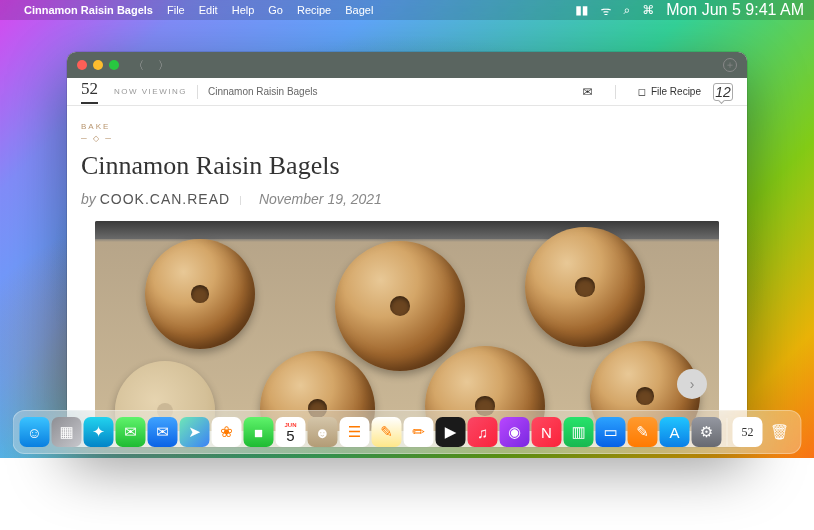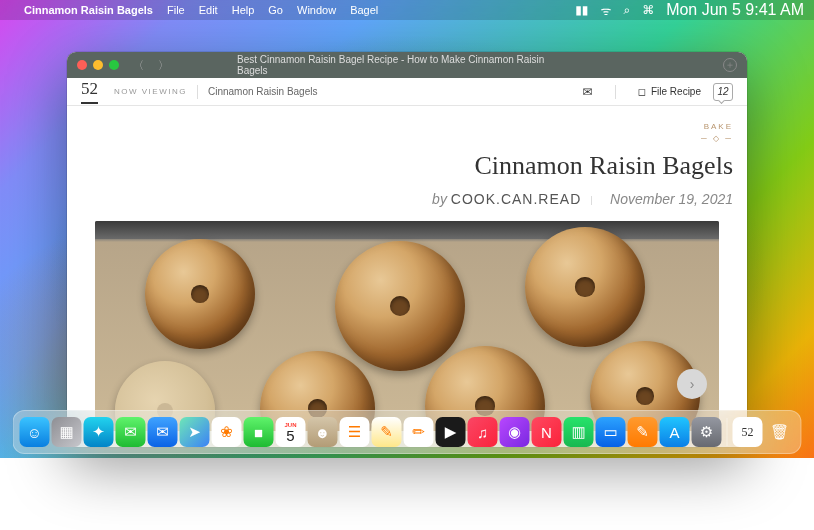--- a/index.html
+++ b/index.html
@@ -22,23 +22,23 @@
 .win-title{position:absolute;left:50%;transform:translateX(-50%);color:#ddd;font-size:10px;}
 .plus-circ{margin-left:auto;width:14px;height:14px;border:1px solid #888;border-radius:50%;display:flex;align-items:center;justify-content:center;color:#888;font-size:10px;}
 .page-hdr{height:28px;border-bottom:1px solid #e5e5e5;display:flex;align-items:center;padding:0 14px;}
 .logo52{font-family:Georgia,serif;font-size:17px;color:#333;padding-bottom:3px;border-bottom:2px solid #333;}
 .now-viewing{font-size:8px;letter-spacing:1.5px;color:#999;margin-left:16px;}
 .sep{width:1px;height:14px;background:#ddd;margin:0 10px;}
 .viewing-title{font-size:10px;color:#666;}
 .hdr-right{margin-left:auto;display:flex;align-items:center;gap:12px;}
 .mail-ic{font-size:12px;color:#333;}
 .save-recipe{display:flex;align-items:center;gap:5px;font-size:10px;color:#333;}
-.comment-badge{width:20px;height:18px;border:1px solid #aaa;border-radius:3px;display:flex;align-items:center;justify-content:center;font-size:10px;color:#333;position:relative;font-style:italic;}
+.comment-badge{width:20px;height:18px;border:1px solid #aaa;border-radius:3px;display:flex;align-items:center;justify-content:center;font-size:14px;color:#333;position:relative;font-style:italic;}
 .comment-badge::after{content:"";position:absolute;bottom:-3px;left:5px;width:4px;height:4px;background:#fff;border-right:1px solid #aaa;border-bottom:1px solid #aaa;transform:rotate(45deg);}
-.content{padding:16px 14px 0;text-align:right;}
+.content{padding:16px 14px 0;text-align:left;}
 .category{font-size:8px;letter-spacing:2px;color:#b8956e;}
 .ornament{font-size:8px;color:#b8956e;margin-top:3px;letter-spacing:2px;}
 .recipe-title{font-family:Georgia,serif;font-weight:300;font-size:26px;color:#333;margin-top:8px;}
 .byline{margin-top:10px;font-size:14px;color:#888;}
 .byline .author{color:#555;letter-spacing:1px;}
 .byline .by{font-style:italic;}
 .byline .date{font-style:italic;margin-left:8px;}
 .byline .vline{display:inline-block;width:1px;height:9px;background:#ddd;vertical-align:middle;margin:0 6px;}
 .rating-row{margin-top:7px;font-size:8px;color:#888;display:flex;align-items:center;justify-content:center;gap:6px;}
 .stars{color:#555;letter-spacing:1px;}
@@ -60,21 +60,21 @@
 <div class="desktop">
 
   <div class="menubar">
     <div class="menubar-left">
       <span class="apple-logo"></span>
       <span class="app-name">Cinnamon Raisin Bagels</span>
       <span>File</span>
       <span>Edit</span>
       <span>Help</span>
       <span>Go</span>
-      <span>Window</span>
+      <span>Recipe</span>
       <span>Bagel</span>
     </div>
     <div class="menubar-right">
       <span class="ic">▮▮</span>
       <span class="ic">ᯤ</span>
       <span class="ic">⌕</span>
       <span class="ic">⌘</span>
       <span class="datetime">Mon Jun 5 9:41 AM</span>
     </div>
   </div>
@@ -83,21 +83,20 @@
     <div class="titlebar">
       <div class="traffic">
         <div class="tl r"></div>
         <div class="tl y"></div>
         <div class="tl g"></div>
       </div>
       <div class="nav-arrows">
         <span>〈</span>
         <span>〉</span>
       </div>
-      <div class="win-title">Best Cinnamon Raisin Bagel Recipe - How to Make Cinnamon Raisin Bagels</div>
       <div class="plus-circ">＋</div>
     </div>
 
     <div class="page-hdr">
       <span class="logo52">52</span>
       <span class="now-viewing">NOW VIEWING</span>
       <span class="sep"></span>
       <span class="viewing-title">Cinnamon Raisin Bagels</span>
       <div class="hdr-right">
         <span class="mail-ic">✉</span>

